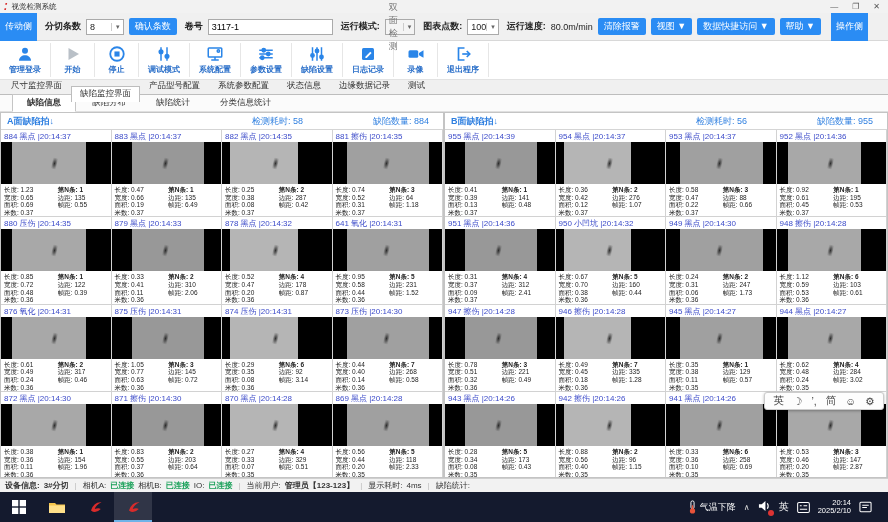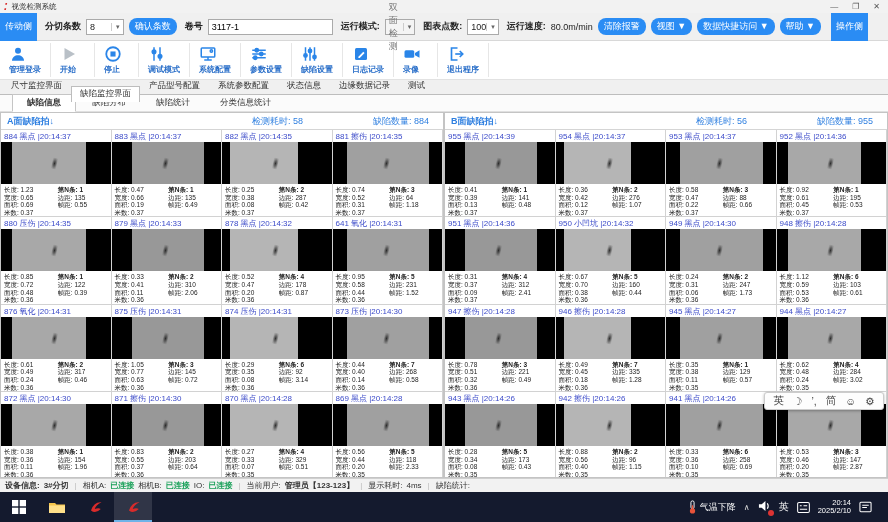--- a/index.html
+++ b/index.html
@@ -13,27 +13,27 @@
   .win-controls span { cursor:default; }
 
   
   .toolbar1 { height:28px; background:#f0f0f0; border-bottom:1px solid #d8d8d8; display:flex; align-items:center; gap:5px; padding-right:20px; font-size:9px; color:#222; flex:0 0 auto; }
   .side-btn { background:#2a8cf4; color:#fff; font-size:9px; padding:0 5px; height:28px; display:flex; align-items:center; flex:0 0 auto; }
   .tb-label { font-weight:bold; margin-left:3px; white-space:nowrap; }
   .sel { background:#fff; border:1px solid #aaa; height:16px; display:flex; align-items:center; padding:0 3px; position:relative; font-size:9px; }
   .sel::after { content:"▾"; font-size:7px; color:#666; margin-left:auto; padding-left:4px; border-left:1px solid #ccc; }
   .sel.w1 { width:100px; } .sel.w2 { width:78px; background:#f4f4f4; color:#777;justify-content:flex-end; } .sel.w3 { width:46px; }
   .tb-input { width:158px; height:16px; border:1px solid #aaa; font-size:9px; padding:0 3px; background:#fff; }
-  .blue-btn { background:#2a8cf4; color:#fff; border:none; font-size:9px; height:17px; padding:0 6px; border-radius:8px; white-space:nowrap; cursor:pointer; }
+  .blue-btn { background:#2a8cf4; color:#fff; border:none; font-size:9px; height:17px; padding:0 6px; border-radius:2px; white-space:nowrap; cursor:pointer; }
   .speed-val { white-space:nowrap; }
   .spacer { flex:1; }
 
   
   .toolbar2 { height:39px; background:#fff; border-bottom:1px solid #e2e2e2; display:flex; align-items:center; flex:0 0 auto; }
-  .action { display:flex; flex-direction:column; justify-content:center; padding:0 9px; height:34px; border-right:1px solid #e6e6e6; cursor:pointer; min-width:44px; }
+  .action { display:flex; flex-direction:column; align-items:center; justify-content:center; padding:0 9px; height:34px; border-right:1px solid #e6e6e6; cursor:pointer; min-width:44px; }
   .action svg { width:18px; height:18px; }
   .action .alabel { font-size:8px; color:#2a6fc9; font-weight:bold; margin-top:1px; white-space:nowrap; }
 
   
   .tabs1 { height:15px; background:#f0f0f0; display:flex; align-items:flex-end; border-bottom:1px solid #bdbdbd; padding-left:2px; flex:0 0 auto;text-align:right; }
   .tab { font-size:8.5px; color:#333; padding:1px 8px 2px; border:1px solid transparent; border-bottom:none; cursor:pointer; white-space:nowrap; }
   .tab.active { background:#fff; border-color:#bdbdbd; position:relative; top:8px; }
 
   
   .tabs2 { height:17px; background:#fbfbfb; display:flex; align-items:center; padding-left:12px; gap:2px; border-bottom:1px solid #e0e0e0; flex:0 0 auto; }

